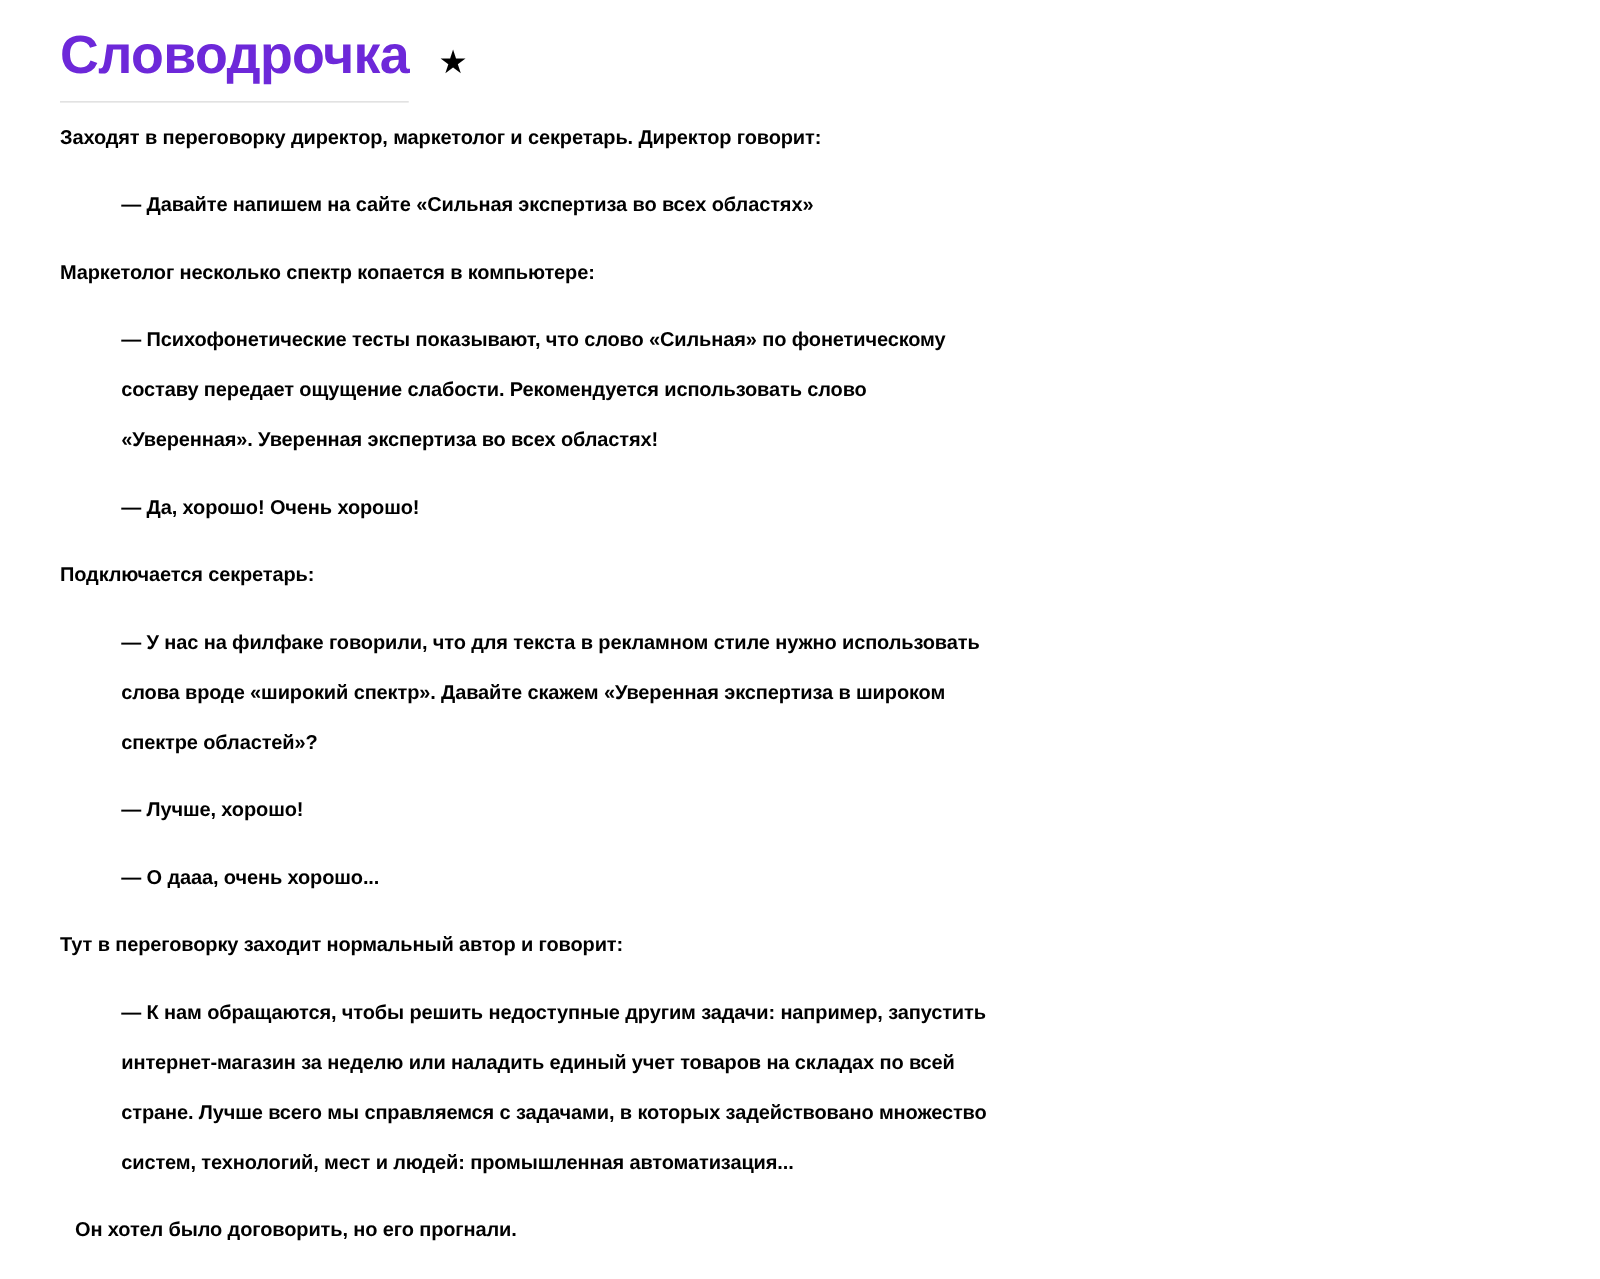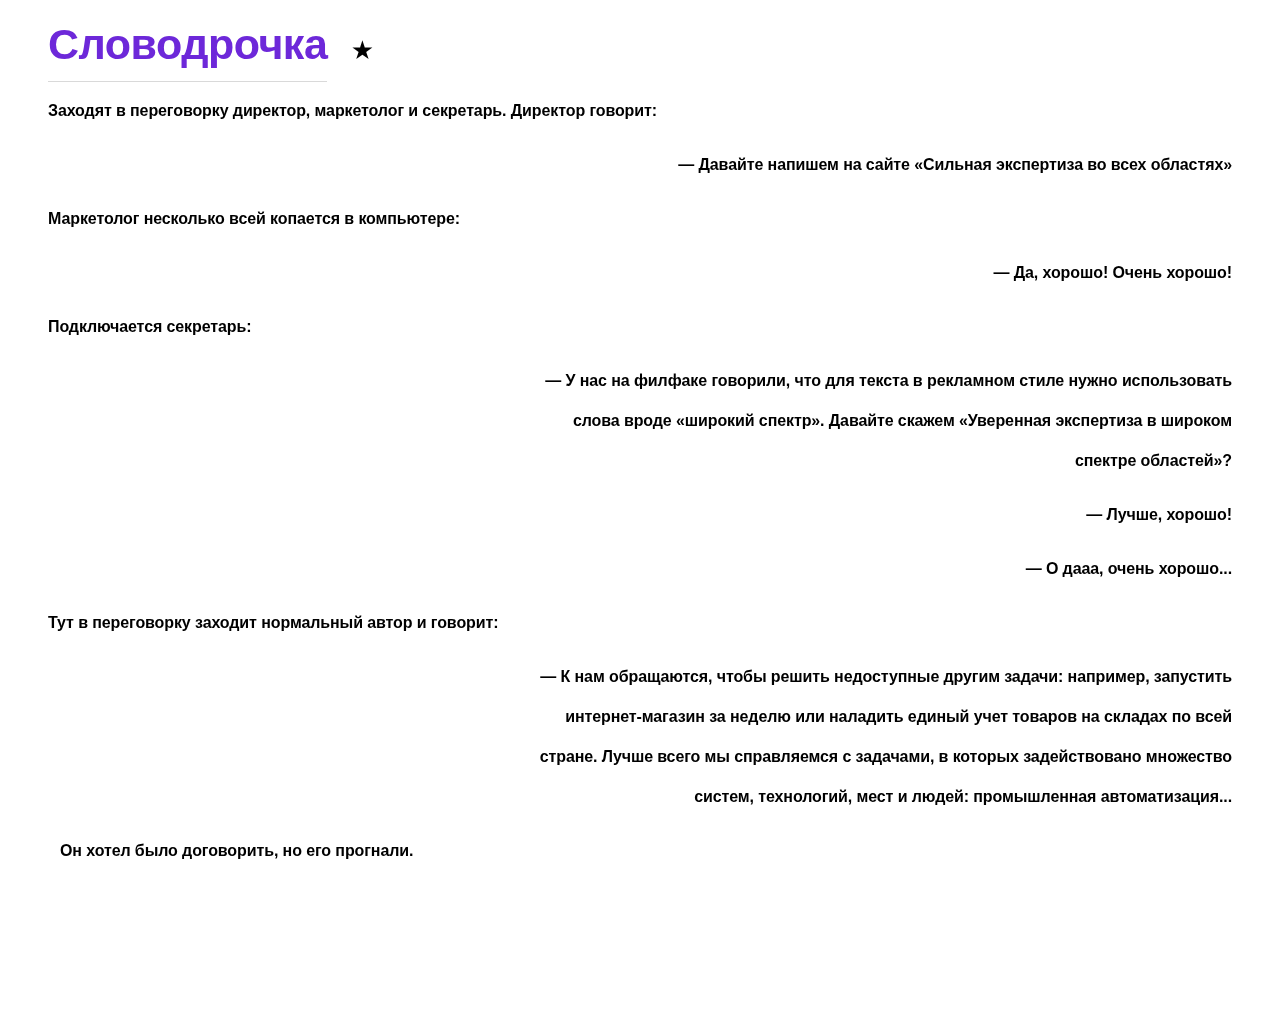--- a/index.html
+++ b/index.html
@@ -38,41 +38,43 @@
   }
   .article p {
     font-size: 16px;
     line-height: 40px;
     font-weight: 700;
     margin: 0 0 14px 0;
     white-space: pre-line; 
     letter-spacing: -0.1px;
   }
   .article p.quote {
-    margin-left: 84px;
-    text-align: right;
+    margin-left: 49px;
   }
   .article p:last-child {
     margin-bottom: 0;
     margin-left: 12px;
   }
 </style>
 </head>
 <body>
 
 <div class="page">
   <h1 class="title">
     <a class="title-link">Словодрочка</a>
     <span class="star">★</span>
   </h1>
 
   <div class="article" id="article">
       <p class="normal">Заходят в переговорку директор, маркетолог и секретарь. Директор говорит:</p>
       <p class="quote">— Давайте напишем на сайте «Сильная экспертиза во всех областях»</p>
-      <p class="normal">Маркетолог несколько всей копается в компьютере:</p>
+      <p class="normal">Маркетолог несколько спектр копается в компьютере:</p>
+      <p class="quote">— Психофонетические тесты показывают, что слово «Сильная» по фонетическому
+составу передает ощущение слабости. Рекомендуется использовать слово
+«Уверенная». Уверенная экспертиза во всех областях!</p>
       <p class="quote">— Да, хорошо! Очень хорошо!</p>
       <p class="normal">Подключается секретарь:</p>
       <p class="quote">— У нас на филфаке говорили, что для текста в рекламном стиле нужно использовать
 слова вроде «широкий спектр». Давайте скажем «Уверенная экспертиза в широком
 спектре областей»?</p>
       <p class="quote">— Лучше, хорошо!</p>
       <p class="quote">— О дааа, очень хорошо...</p>
       <p class="normal">Тут в переговорку заходит нормальный автор и говорит:</p>
       <p class="quote">— К нам обращаются, чтобы решить недоступные другим задачи: например, запустить
 интернет-магазин за неделю или наладить единый учет товаров на складах по всей

